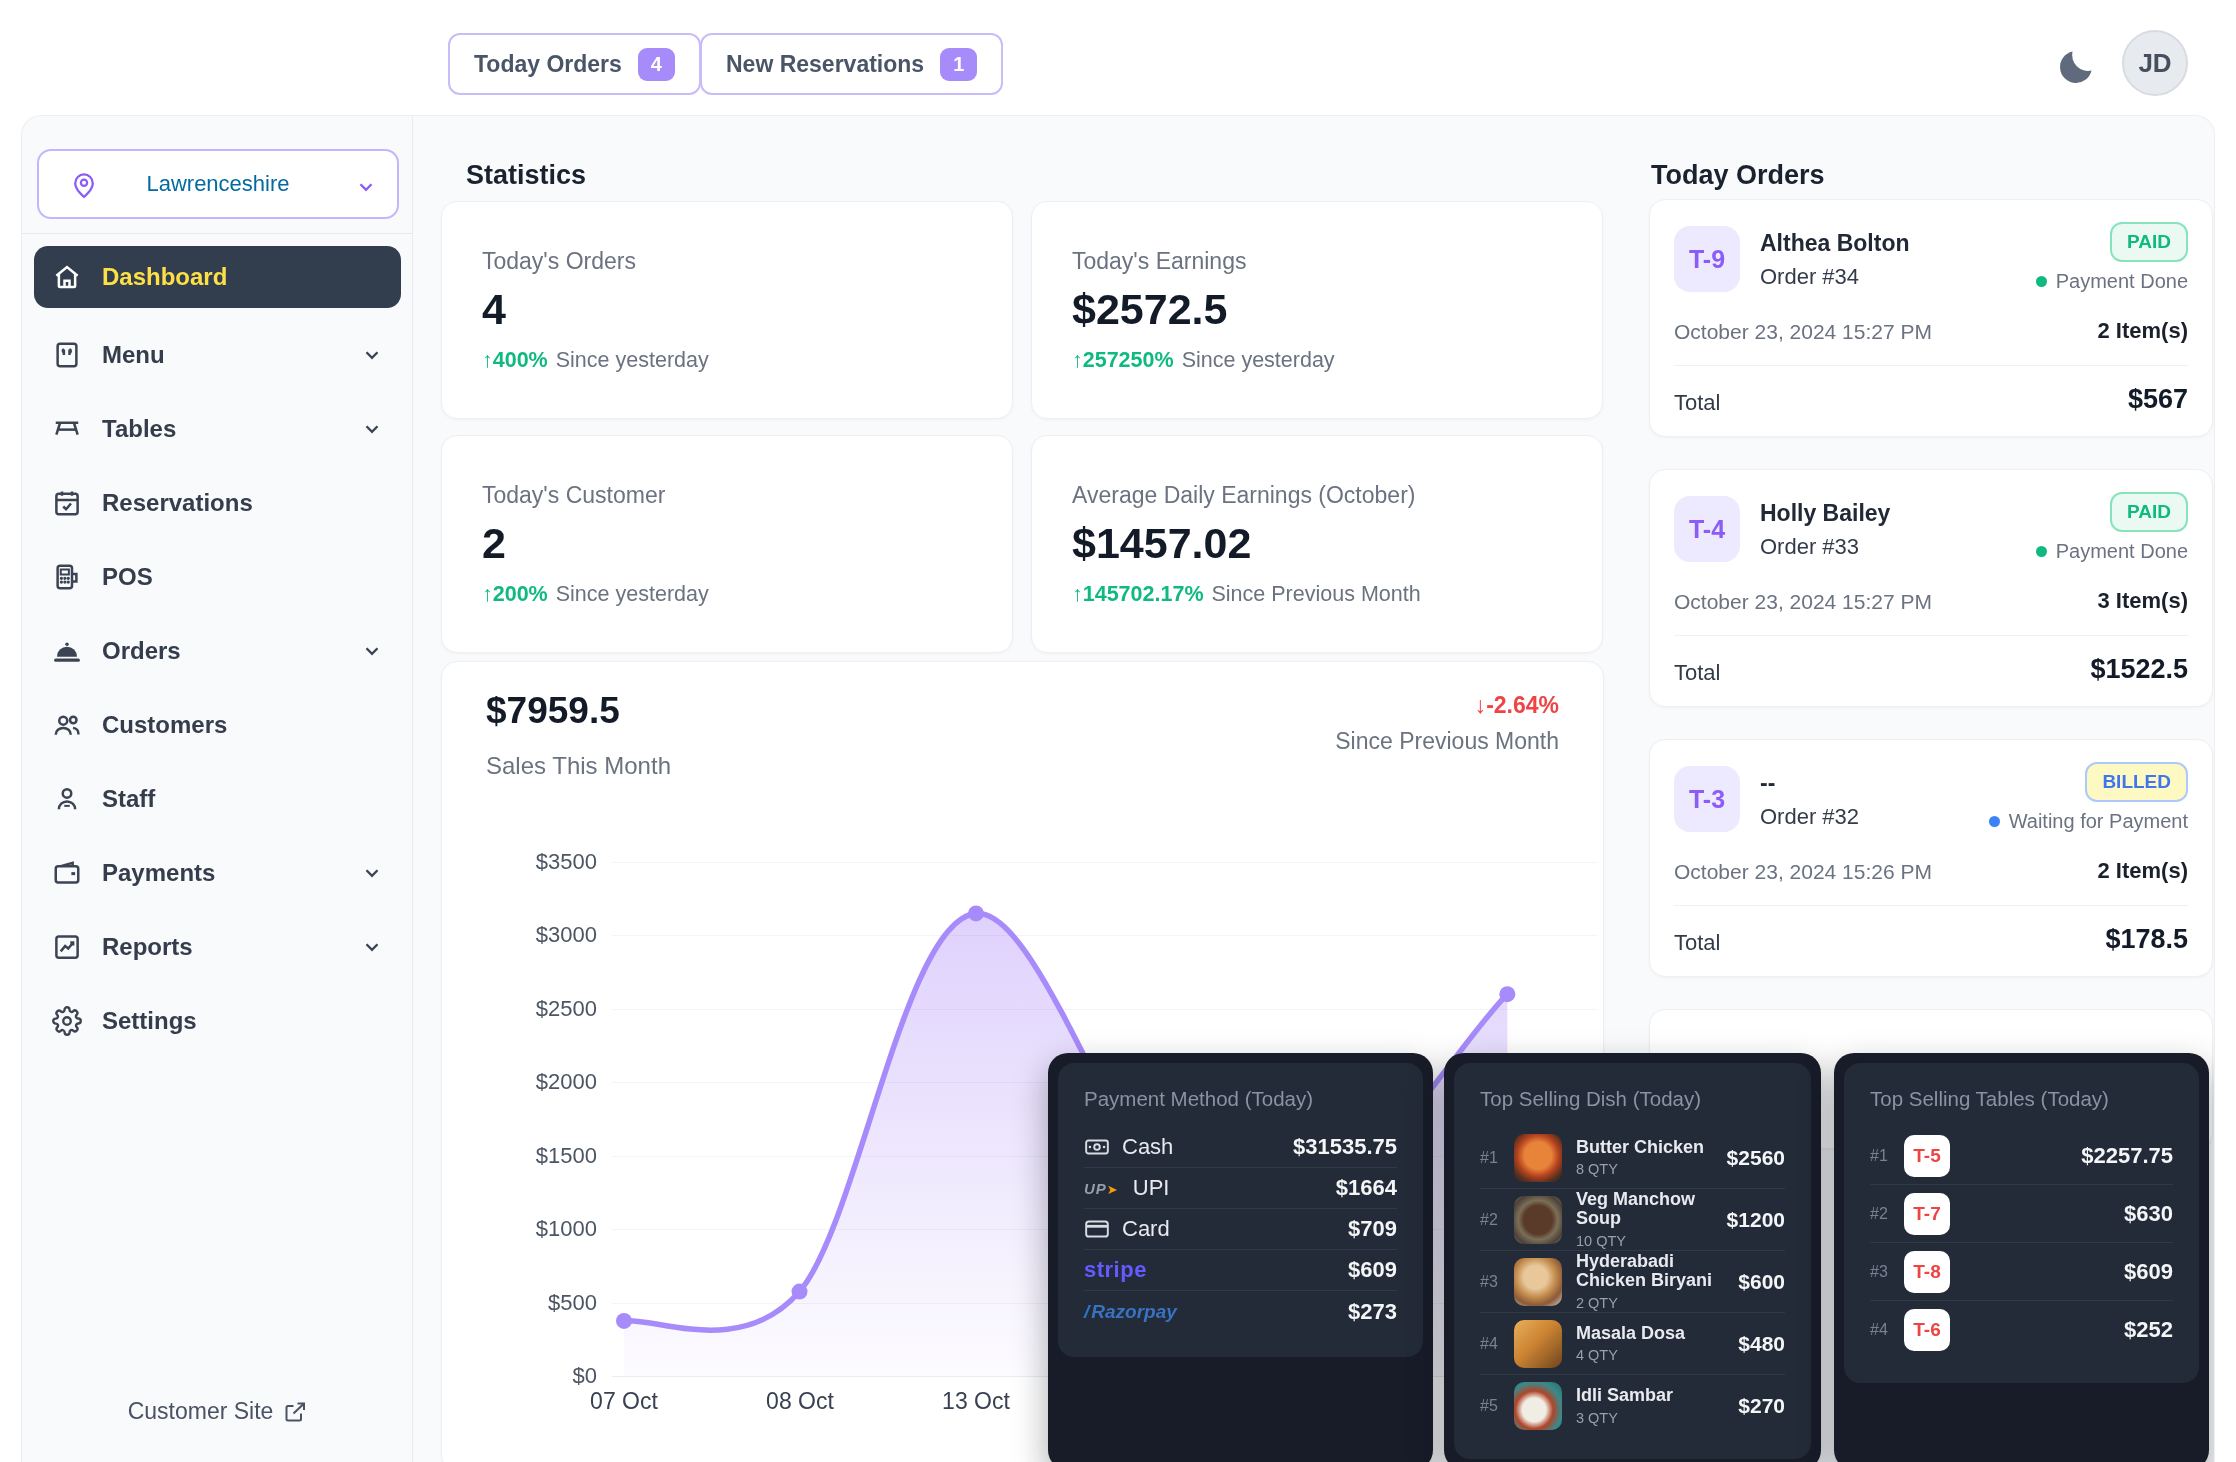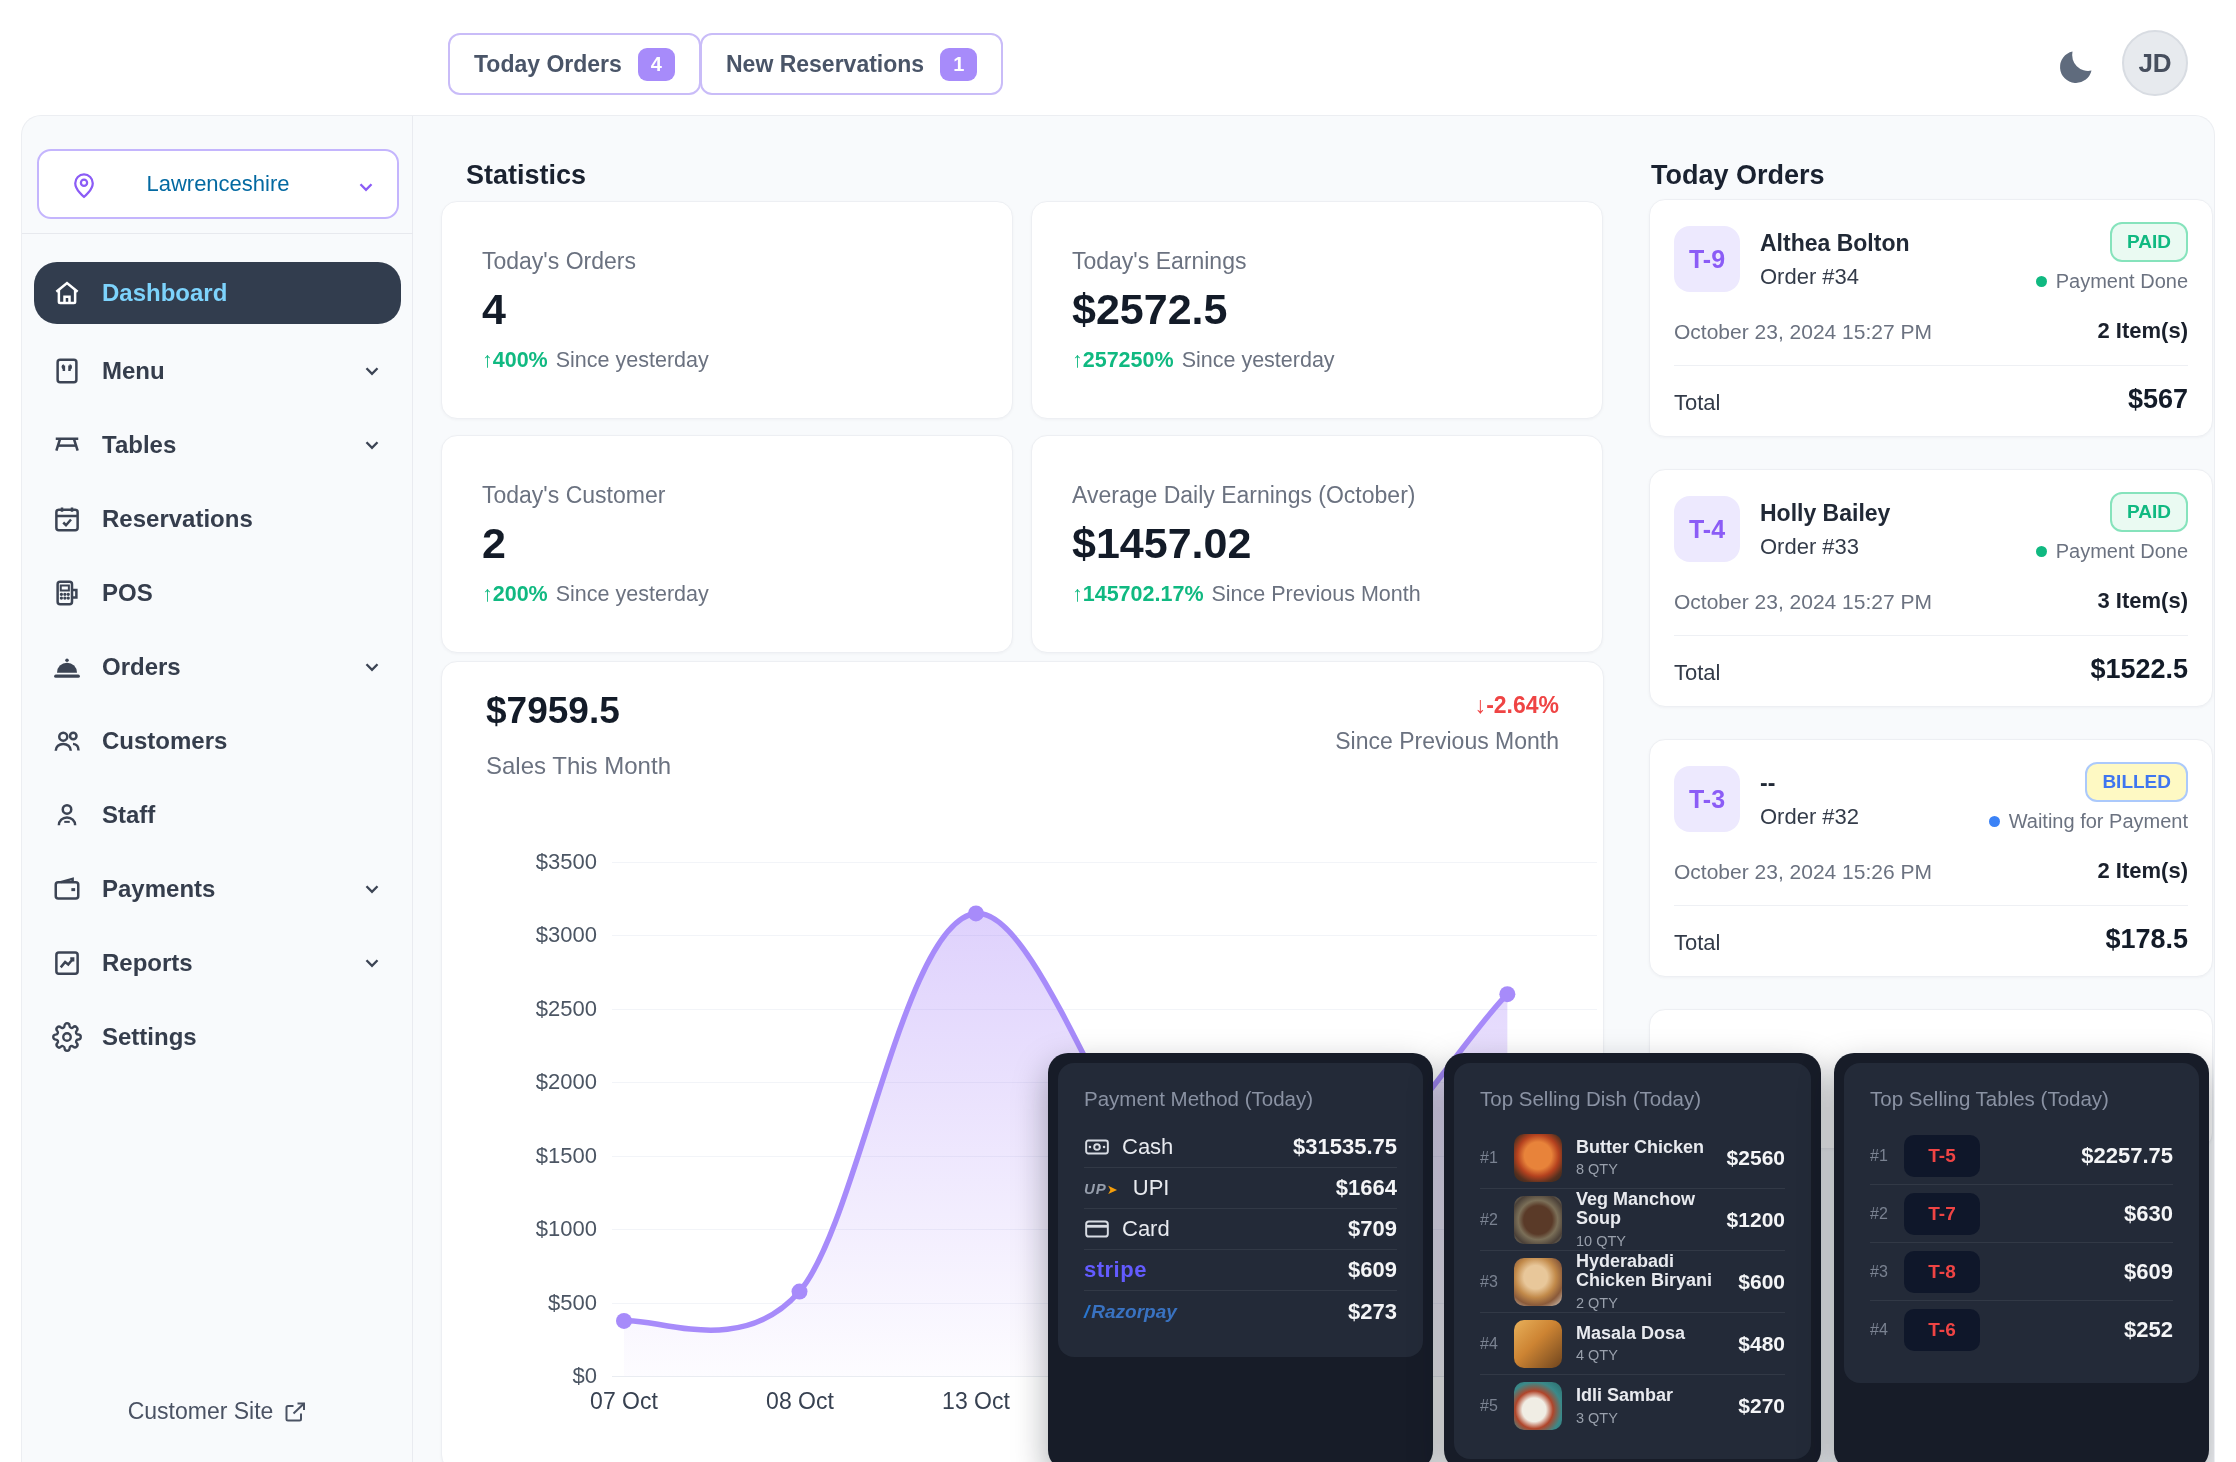--- a/index.html
+++ b/index.html
@@ -29,21 +29,21 @@
            border:2px solid #c4b5fd;border-radius:14px;display:flex;align-items:center;justify-content:center;cursor:pointer;}
   .loc-box .pin{position:absolute;left:30px;top:19px;color:#8b5cf6;}
   .loc-box .loc-label{font-size:22px;font-weight:400;color:#0369a1;}
   .loc-box .chev{position:absolute;right:20px;top:25px;color:#8b5cf6;}
   .sb-divider{position:absolute;left:0;top:117px;width:391px;height:1px;background:#e7e9ee;}
   .nav{position:absolute;left:12px;top:130px;width:367px;}
   .nav-item{height:74px;display:flex;align-items:center;padding:0 18px;color:#353d4c;cursor:pointer;border-radius:14px;}
   .nav-item .ni-icon{width:30px;height:30px;margin-right:20px;flex:0 0 30px;color:#3c4454;}
   .nav-item .ni-label{font-size:24px;font-weight:600;}
   .nav-item .ni-chev{margin-left:auto;color:#3c4454;}
-  .nav-item.active{background:#323d4e;height:62px;margin:16px 0 10px 0;color:#7dd3fc;border-radius:23px;}
+  .nav-item.active{background:#323d4e;height:62px;margin:0 0 10px 0;color:#fde047;}
   .nav-item.active .ni-icon{color:#fff;}
   .customer-site{position:absolute;left:0;top:1282px;width:391px;display:flex;align-items:center;
                  justify-content:center;gap:10px;font-size:23px;color:#4a5263;cursor:pointer;}
 
   
   .h-stats{position:absolute;left:444px;top:22px;font-size:27px;font-weight:700;color:#1a2230;}
   .h-orders{position:absolute;left:1629px;top:22px;font-size:27px;font-weight:700;color:#1a2230;}
 
   
   .card{position:absolute;background:#fff;border:1px solid #edeff3;border-radius:16px;
@@ -115,21 +115,21 @@
   .di3{background:radial-gradient(circle at 45% 40%,#e8c79a 0 30%,#c28a4a 52%,#8a5a3a 72%,#d8cfc4 100%);}
   .di4{background:linear-gradient(135deg,#e8b05a 0%,#cd8433 45%,#9a6228 75%,#6e441e 100%);}
   .di5{background:radial-gradient(circle at 42% 58%,#f0ede4 0 30%,#b0452a 48%,#3a8a8a 70%,#2a6a6a 100%);}
   .d-info{display:flex;flex-direction:column;gap:5px;}
   .d-name{font-size:18px;font-weight:600;color:#e8eaef;line-height:1.05;}
   .d-qty{font-size:14.5px;color:#99a0ac;}
   .d-amt{margin-left:auto;font-size:21px;font-weight:700;color:#f4f5f7;}
 
   .t-row{display:flex;align-items:center;height:58px;border-bottom:1px solid rgba(255,255,255,.07);}
   .t-row:last-child{border-bottom:none;}
-  .tt-badge{width:76px;height:42px;border-radius:10px;background:#0f172a;display:flex;align-items:center;
+  .tt-badge{width:46px;height:42px;border-radius:10px;background:#ffffff;display:flex;align-items:center;
             justify-content:center;font-size:19px;font-weight:700;color:#ef4444;margin-right:14px;}
   .t-amt{margin-left:auto;font-size:22px;font-weight:700;color:#f4f5f7;}
 
   svg{display:block;}
 </style>
 </head>
 <body>
 
 <div class="page">
 

